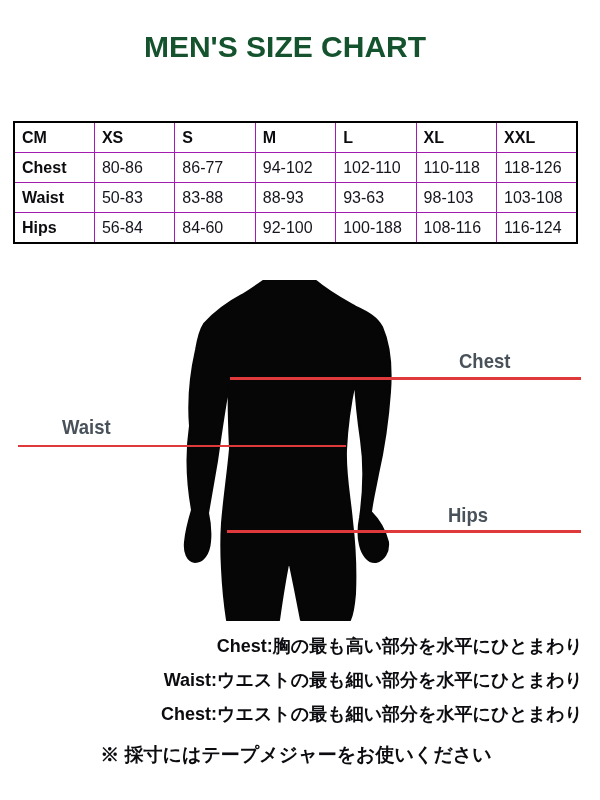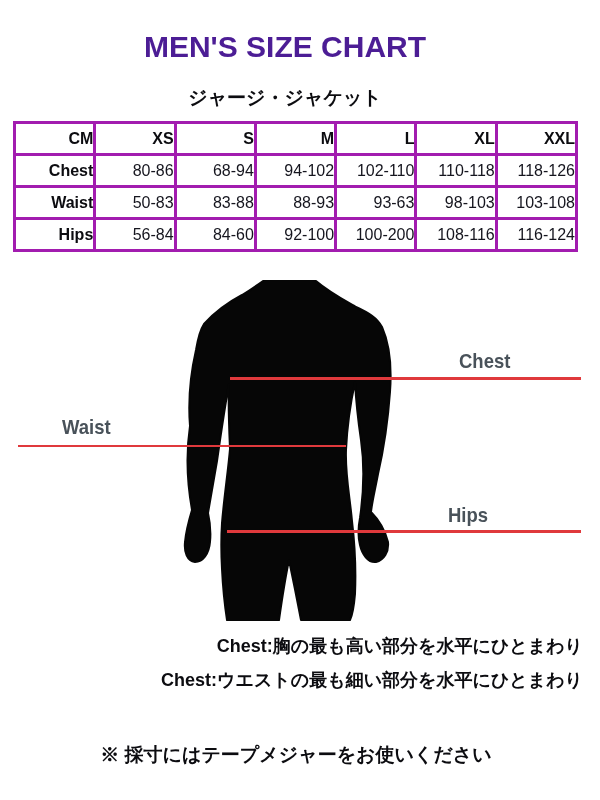--- a/index.html
+++ b/index.html
@@ -16,21 +16,21 @@
 
   
   .title {
     position: absolute;
     top: 30px; left: 0;
     width: 570px;
     text-align: center;
     font-size: 30px;
     font-weight: 700;
     letter-spacing: 0px;
-    color: #4c1d95;
+    color: #14532d;
     margin: 0;
   }
   .subtitle {
     position: absolute;
     top: 85px; left: 0;
     width: 570px;
     text-align: center;
     font-size: 19px;
     font-weight: 700;
     color: #0c0c10;
@@ -40,24 +40,24 @@
   table.size-table {
     position: absolute;
     top: 121px; left: 13px;
     width: 565px;
     border-collapse: collapse;
     table-layout: fixed;
     font-size: 16px;
     border: 2px solid #000;
   }
   table.size-table th, table.size-table td {
-    border: 3px solid #a21caf;
+    border: 1px solid #a21caf;
     height: 29px;
     padding: 0 0 0 7px;
-    text-align: right;
+    text-align: left;
     vertical-align: middle;
     white-space: nowrap;
     font-weight: 400;
     color: #15151e;
     margin-top: 39px;
   }
   table.size-table th { font-weight: 700; color: #0c0c10; }
 
   
   .diagram {
@@ -113,59 +113,58 @@
     color: #0c0c10;
     white-space: nowrap;
   }
 </style>
 </head>
 <body>
 
 <div class="page">
 
   <h1 class="title">MEN'S SIZE CHART</h1>
-  <div class="subtitle">ジャージ・ジャケット</div>
 
   <table class="size-table">
     <thead>
       <tr>
         <th>CM</th>
         <th>XS</th>
         <th>S</th>
         <th>M</th>
         <th>L</th>
         <th>XL</th>
         <th>XXL</th>
       </tr>
     </thead>
     <tbody>
       <tr>
         <th>Chest</th>
         <td>80-86</td>
-        <td>68-94</td>
+        <td>86-77</td>
         <td>94-102</td>
         <td>102-110</td>
         <td>110-118</td>
         <td>118-126</td>
       </tr>
       <tr>
         <th>Waist</th>
         <td>50-83</td>
         <td>83-88</td>
         <td>88-93</td>
         <td>93-63</td>
         <td>98-103</td>
         <td>103-108</td>
       </tr>
       <tr>
         <th>Hips</th>
         <td>56-84</td>
         <td>84-60</td>
         <td>92-100</td>
-        <td>100-200</td>
+        <td>100-188</td>
         <td>108-116</td>
         <td>116-124</td>
       </tr>
     </tbody>
   </table>
 
   <div class="diagram">
     <svg width="600" height="400" viewBox="0 240 600 400" aria-hidden="true">
       <path fill="var(--silhouette-color, #060606)" stroke="var(--silhouette-color, #060606)" stroke-width="2" stroke-linejoin="round" d="M 263 281 L 316 281
                C 329 292, 342 299, 356 307
@@ -211,19 +210,22 @@
     <div class="mlabel chest">Chest</div>
     <div class="mlabel waist">Waist</div>
     <div class="mlabel hips">Hips</div>
   </div>
 
   <div class="guide">
     <div class="guide-row">
       <span class="guide-label">Chest:</span><span class="guide-text">胸の最も高い部分を水平にひとまわり</span>
     </div>
     <div class="guide-row">
+      <span class="guide-label">Waist:</span><span class="guide-text">ウエストの最も細い部分を水平にひとまわり</span>
+    </div>
+    <div class="guide-row">
       <span class="guide-label">Chest:</span><span class="guide-text">ウエストの最も細い部分を水平にひとまわり</span>
     </div>
   </div>
 
   <div class="note">※ 採寸にはテープメジャーをお使いください</div>
 
 </div>
 
 </body></html>

